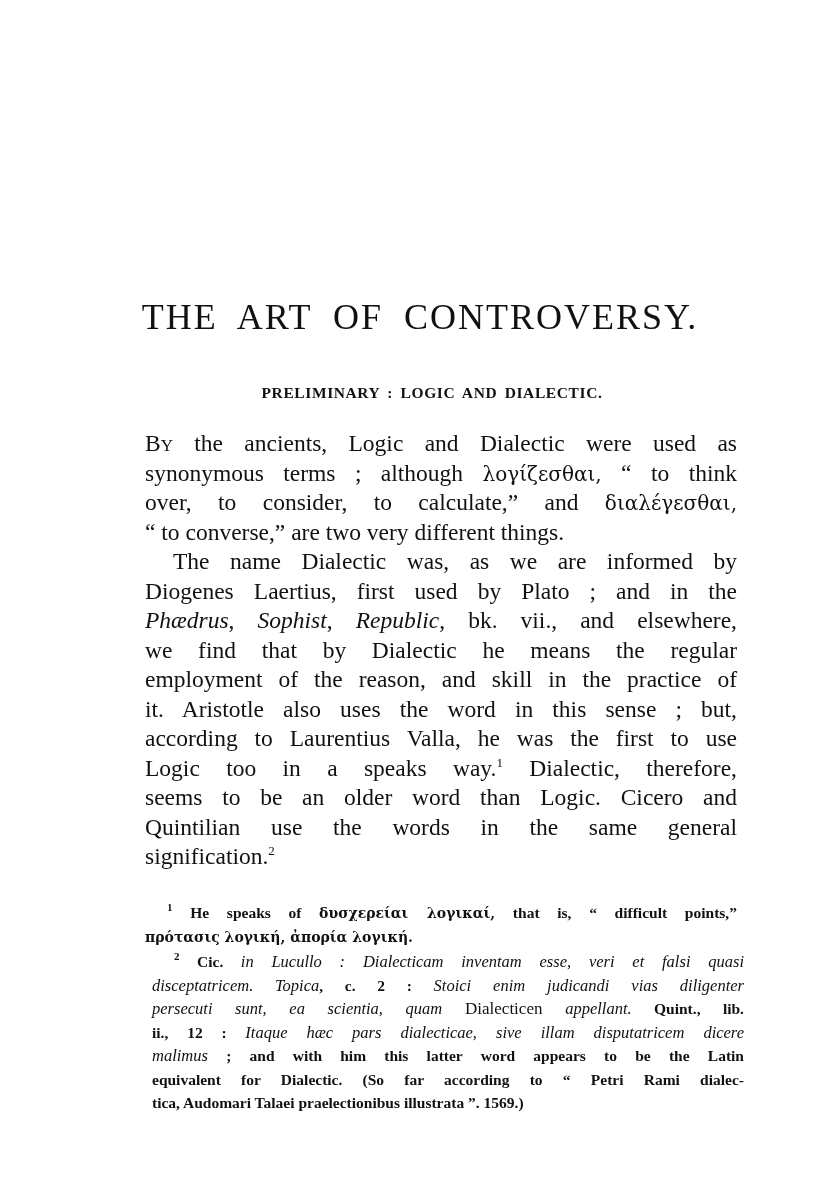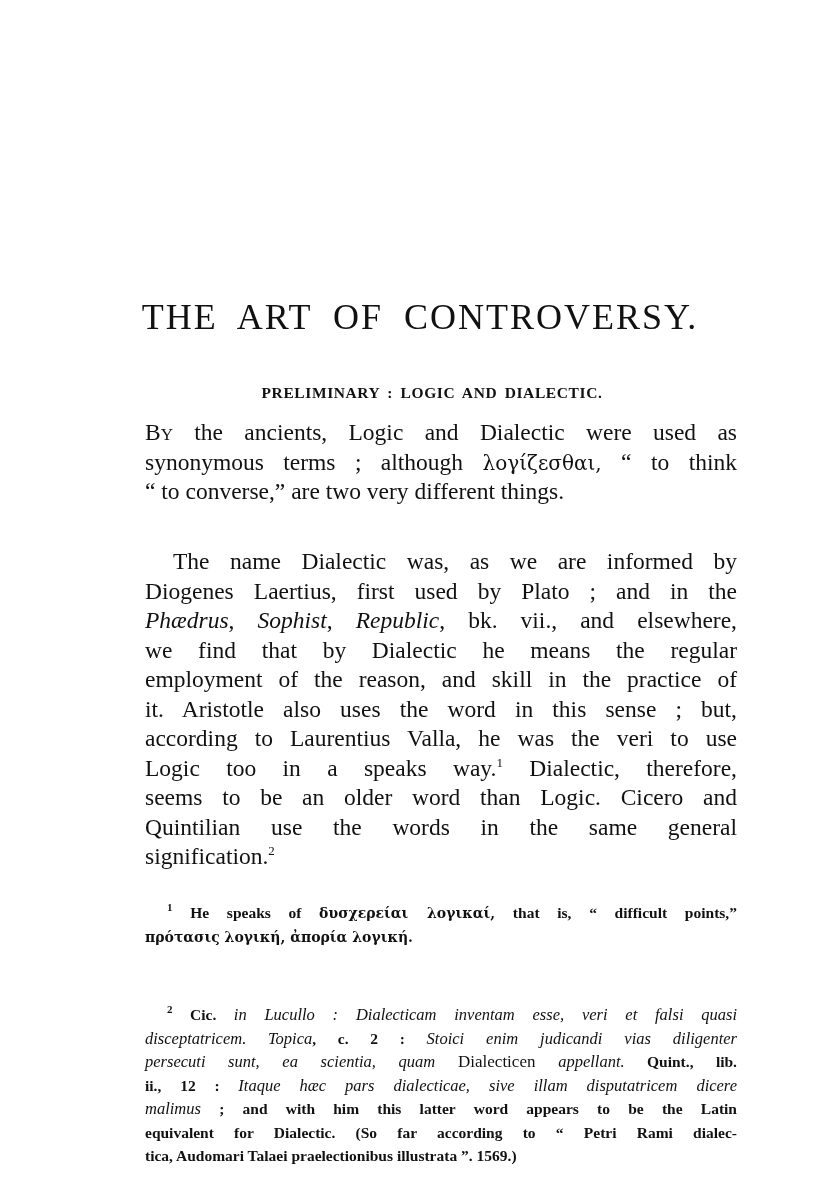--- a/index.html
+++ b/index.html
@@ -22,46 +22,47 @@
   i { font-style: italic; }
 </style>
 </head>
 <body>
 
 <div class="page">
 
   <h1 class="title">THE ART OF CONTROVERSY.</h1>
   <h2 class="subtitle">PRELIMINARY : LOGIC AND DIALECTIC.</h2>
 
-  <div class="body-text" style="top:418px;">
+  <div class="body-text" style="top:429px;">
     <span class="line"><span>B</span><span class="sc">Y</span><span> the ancients, Logic and Dialectic were used as</span></span>
     <span class="line"><span>synonymous terms ; although </span><span class="greek">λογίζεσθαι,</span><span> “ to think</span></span>
+    <span class="line"><span>over, to consider, to calculate,” and </span><span class="greek">διαλέγεσθαι,</span></span>
     <span class="line last">“ to converse,” are two very different things.</span>
   </div>
 
   <div class="body-text" style="top:547px;">
     <span class="line indent">The name Dialectic was, as we are informed by</span>
     <span class="line">Diogenes Laertius, first used by Plato ; and in the</span>
     <span class="line"><i>Phædrus</i><span>, </span><i>Sophist</i><span>, </span><i>Republic</i><span>, bk. vii., and elsewhere,</span></span>
     <span class="line">we find that by Dialectic he means the regular</span>
     <span class="line">employment of the reason, and skill in the practice of</span>
     <span class="line">it.  Aristotle also uses the word in this sense ; but,</span>
-    <span class="line">according to Laurentius Valla, he was the veri to use</span>
+    <span class="line">according to Laurentius Valla, he was the first to use</span>
     <span class="line"><span>Logic too in a speaks way.</span><sup>1</sup><span>  Dialectic, therefore,</span></span>
     <span class="line">seems to be an older word than Logic.  Cicero and</span>
     <span class="line">Quintilian use the words in the same general</span>
     <span class="line last"><span>signification.</span><sup>2</sup></span>
   </div>
 
   <div class="fn" style="top:901px;">
     <span class="line indent" style="padding-left:22px;"><sup>1</sup><span> He speaks of </span><span class="greek">δυσχερείαι λογικαί,</span><span> that is, “ difficult points,”</span></span>
     <span class="line last"><span class="greek">πρότασις λογική, ἀπορία λογική.</span></span>
   </div>
 
-  <div class="fn" style="top:1003px;">
+  <div class="fn" style="top:950px;margin-left:7px;">
     <span class="line" style="padding-left:22px;"><sup>2</sup><span> Cic. </span><i>in Lucullo : Dialecticam inventam esse, veri et falsi quasi</i></span>
     <span class="line"><i>disceptatricem.</i><span>  </span><i>Topica</i><span>, c. 2 : </span><i>Stoici enim judicandi vias diligenter</i></span>
     <span class="line"><i>persecuti sunt, ea scientia, quam</i><span style="font-weight:normal;font-size:17px;"> Dialecticen </span><i>appellant.</i><span>  Quint., lib.</span></span>
     <span class="line"><span>ii., 12 :  </span><i>Itaque hæc pars dialecticae, sive illam disputatricem dicere</i></span>
     <span class="line"><i>malimus</i><span> ; and with him this latter word appears to be the Latin</span></span>
     <span class="line">equivalent for Dialectic.  (So far according to “ Petri Rami dialec-</span>
     <span class="line last">tica, Audomari Talaei praelectionibus illustrata ”.   1569.)</span>
   </div>
 
 </div>

